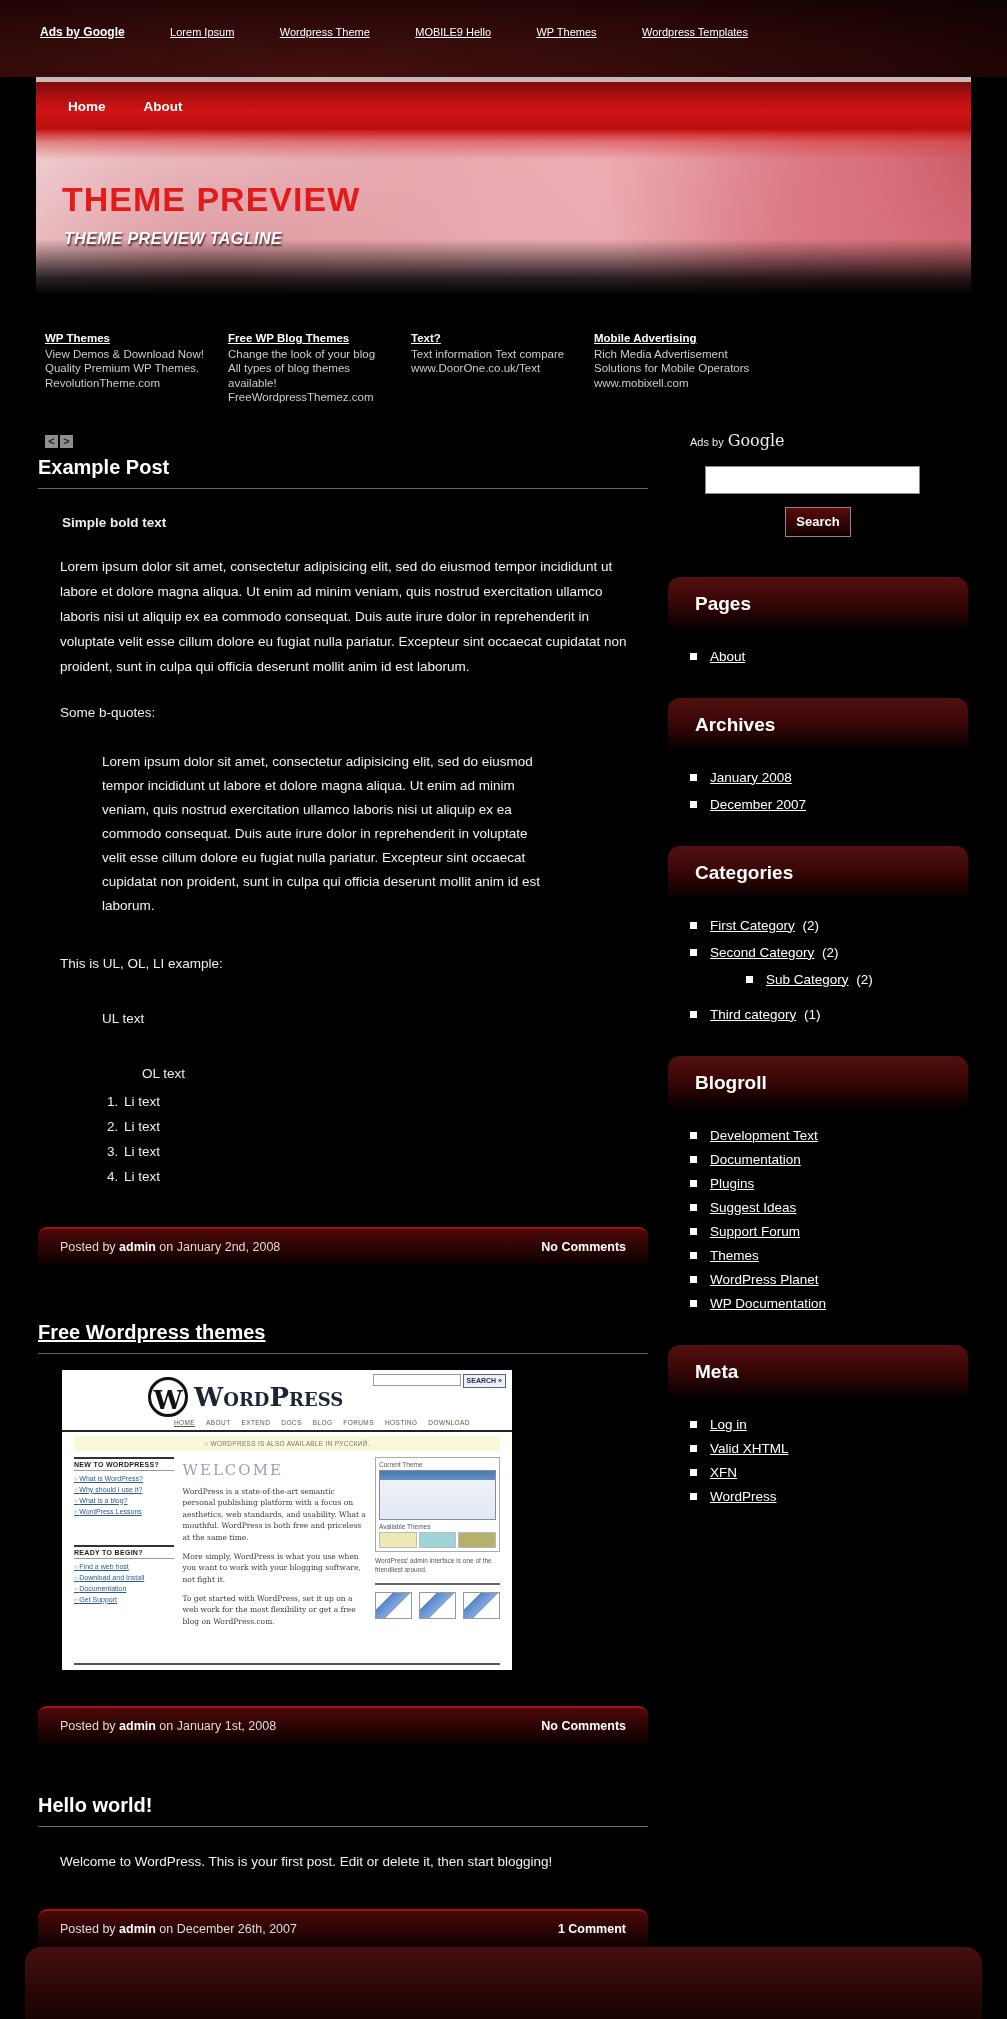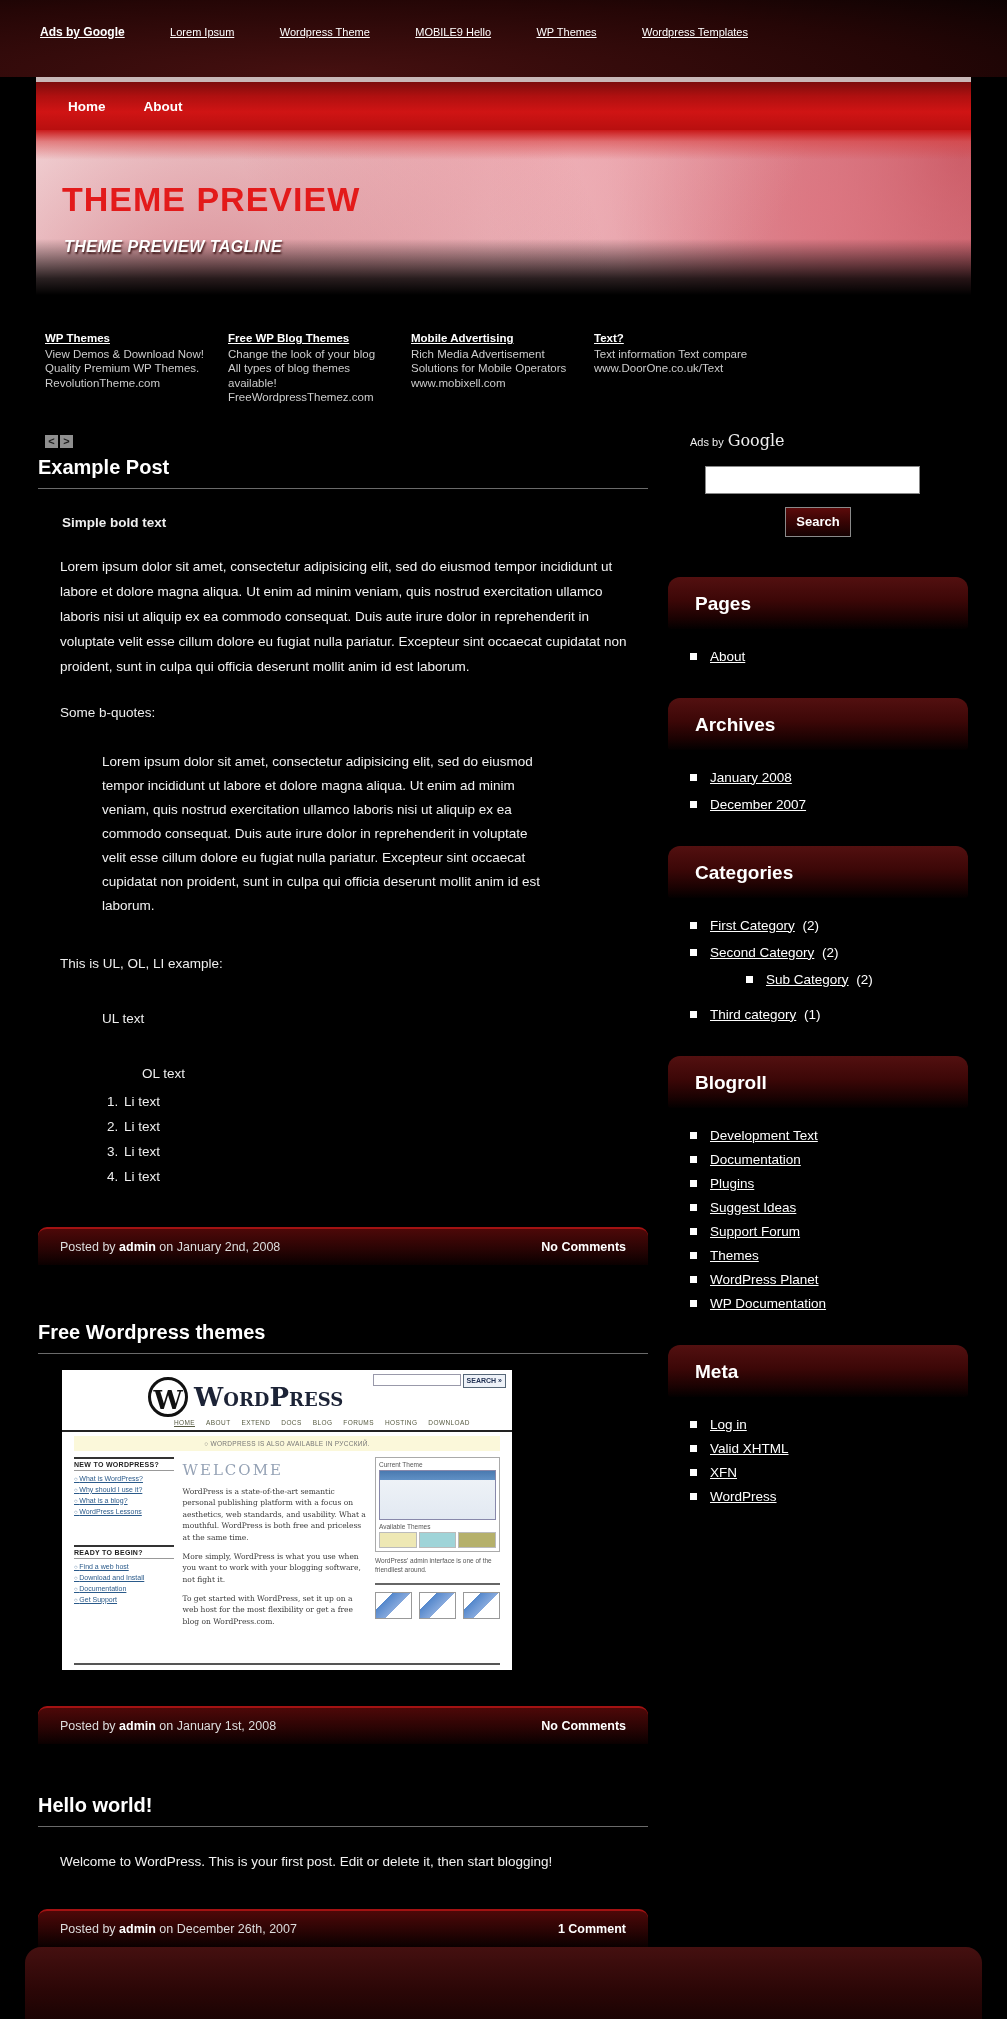--- a/index.html
+++ b/index.html
@@ -41,21 +41,21 @@
       radial-gradient(circle at 52% -30%, rgba(238,160,168,0.85), rgba(0,0,0,0) 55%),
       radial-gradient(circle at 84% 45%, rgba(224,118,130,0.75), rgba(0,0,0,0) 42%),
       radial-gradient(circle at 99% 15%, rgba(175,28,40,0.65), rgba(0,0,0,0) 38%),
       linear-gradient(135deg, #fdf4f5 0%, #f4dbde 38%, #e9bcc2 68%, #d99aa3 100%);
   }
   .headerimg .title {
     position:absolute; left:26px; top:50px;
     font-size:34px; font-weight:bold; color:#e31a1a; letter-spacing:1px;
   }
   .headerimg .tagline {
-    position:absolute; left:28px; top:108px;
+    position:absolute; left:28px; top:100px;
     font-size:16px; font-weight:bold; font-style:italic; color:#fff;
     text-shadow:1px 2px 2px rgba(40,0,0,0.8); letter-spacing:0.5px;
   }
 
   
   .adsrow { display:flex; padding:36px 0 0 45px; flex:none; }
   .adcol { width:183px; font-size:11.5px; line-height:14.5px; color:#ccc; padding-right:6px; }
   .adcol .adtitle { display:block; color:#fff; font-weight:bold; text-decoration:underline; margin-bottom:1px; }
 
   
@@ -205,29 +205,29 @@
       <div>RevolutionTheme.com</div>
     </div>
     <div class="adcol">
       <a class="adtitle">Free WP Blog Themes</a>
       <div>Change the look of your blog</div>
       <div>All types of blog themes</div>
       <div>available!</div>
       <div>FreeWordpressThemez.com</div>
     </div>
     <div class="adcol">
+      <a class="adtitle">Text?</a>
+      <div>Text information Text compare</div>
+      <div>www.DoorOne.co.uk/Text</div>
+    </div>
+    <div class="adcol">
       <a class="adtitle">Mobile Advertising</a>
       <div>Rich Media Advertisement</div>
       <div>Solutions for Mobile Operators</div>
       <div>www.mobixell.com</div>
-    </div>
-    <div class="adcol">
-      <a class="adtitle">Text?</a>
-      <div>Text information Text compare</div>
-      <div>www.DoorOne.co.uk/Text</div>
     </div>
   </div>
 
 <div class="content">
   <div class="maincol">
 
     <div class="pager">
       <span>&lt;</span><span>&gt;</span>
     </div>
 
@@ -244,21 +244,21 @@
         <li>Li text</li>
         <li>Li text</li>
         <li>Li text</li>
       </ol>
 
     <div class="postbar">
       <span><span>Posted by </span><a class="author">admin</a><span> on January 2nd, 2008</span></span>
       <a class="comments">No Comments</a>
     </div>
 
-    <h2 class="post-title" style="margin-top:56px;">Free Wordpress themes</h2>
+    <h2 class="post-title" style="margin-top:56px;text-decoration:underline;">Free Wordpress themes</h2>
 
     <div class="wp">
       <div class="wp-header">
         <div class="wp-logo">
           <div class="wp-logo-circle">W</div>
           <div class="wp-logo-text">WordPress</div>
         </div>
         <div class="wp-search">
           <input style="">
           <button>SEARCH »</button>
@@ -289,21 +289,21 @@
               <a class="lk">Find a web host</a>
               <a class="lk">Download and Install</a>
               <a class="lk">Documentation</a>
               <a class="lk">Get Support</a>
             </div>
         </div>
         <div class="wp-center">
           <div class="wp-welcome">WELCOME</div>
           <p>WordPress is a state-of-the-art semantic personal publishing platform with a focus on aesthetics, web standards, and usability. What a mouthful. WordPress is both free and priceless at the same time.</p>
           <p>More simply, WordPress is what you use when you want to work with your blogging software, not fight it.</p>
-          <p>To get started with WordPress, set it up on a web host for the most flexibility or get a free blog on WordPress.com.</p>
+          <p>To get started with WordPress, set it up on a web work for the most flexibility or get a free blog on WordPress.com.</p>
         </div>
         <div class="wp-right">
           <div class="wp-theme-box">
             <div>Current Theme</div>
             <div class="wp-thumb-admin"></div>
             <div>Available Themes</div>
             <div class="wp-mini-row">
               <div class="wp-mini m1"></div>
                 <div class="wp-mini m2"></div>
                 <div class="wp-mini m3"></div>

